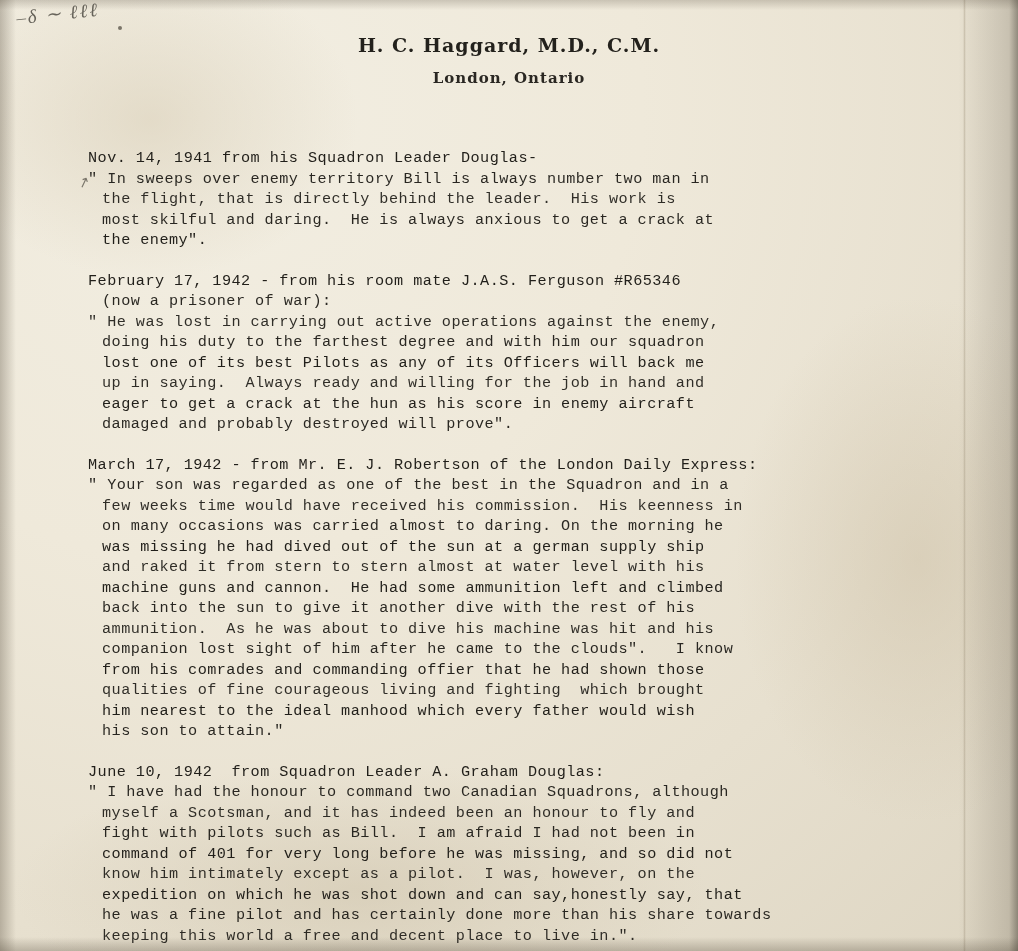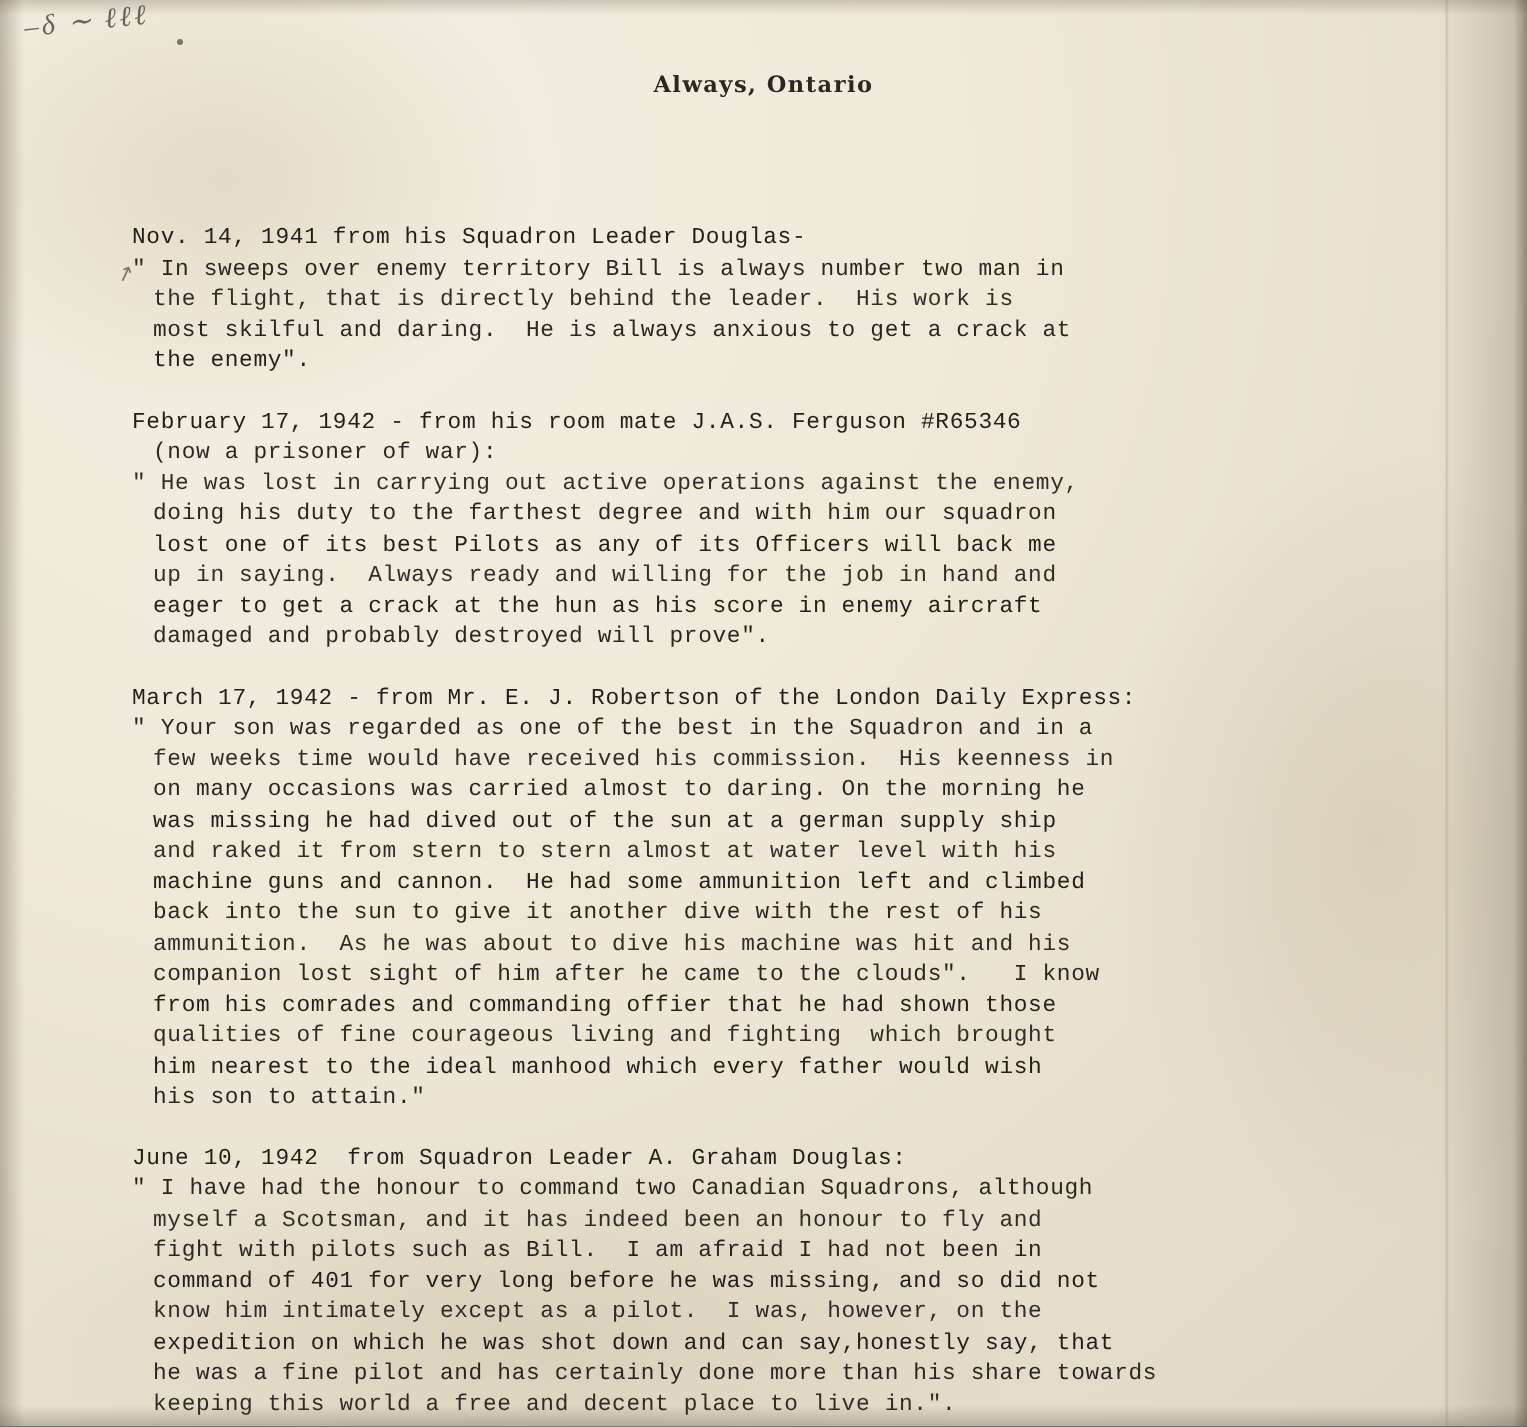--- a/index.html
+++ b/index.html
@@ -170,21 +170,22 @@
   <div class="edge-shadow-left"></div>
   <div class="edge-shadow-top"></div>
   <div class="edge-shadow-bottom"></div>
   <div class="corner-dark"></div>
 
   <div class="scrawl">–δ ∼ ℓℓℓ</div>
   <div class="scrawl-dot"></div>
   <div class="scrawl-tick">↗</div>
 
   <div class="letterhead">
-    <div class="letterhead-city">Always, Ontario</div>
+    <div class="letterhead-name">H. C. Haggard, M.D., C.M.</div>
+    <div class="letterhead-city">London, Ontario</div>
   </div>
 
   <div class="body-text">
       <div class="para"><span class="ln">Nov. 14, 1941 from his Squadron Leader Douglas-</span><span class="ln">" In sweeps over enemy territory Bill is always number two man in</span><span class="ln indent">the flight, that is directly behind the leader.  His work is</span><span class="ln indent">most skilful and daring.  He is always anxious to get a crack at</span><span class="ln indent">the enemy".</span></div>
       <div class="para"><span class="ln">February 17, 1942 - from his room mate J.A.S. Ferguson #R65346</span><span class="ln indent">(now a prisoner of war):</span><span class="ln">" He was lost in carrying out active operations against the enemy,</span><span class="ln indent">doing his duty to the farthest degree and with him our squadron</span><span class="ln indent">lost one of its best Pilots as any of its Officers will back me</span><span class="ln indent">up in saying.  Always ready and willing for the job in hand and</span><span class="ln indent">eager to get a crack at the hun as his score in enemy aircraft</span><span class="ln indent">damaged and probably destroyed will prove".</span></div>
       <div class="para"><span class="ln">March 17, 1942 - from Mr. E. J. Robertson of the London Daily Express:</span><span class="ln">" Your son was regarded as one of the best in the Squadron and in a</span><span class="ln indent">few weeks time would have received his commission.  His keenness in</span><span class="ln indent">on many occasions was carried almost to daring. On the morning he</span><span class="ln indent">was missing he had dived out of the sun at a german supply ship</span><span class="ln indent">and raked it from stern to stern almost at water level with his</span><span class="ln indent">machine guns and cannon.  He had some ammunition left and climbed</span><span class="ln indent">back into the sun to give it another dive with the rest of his</span><span class="ln indent">ammunition.  As he was about to dive his machine was hit and his</span><span class="ln indent">companion lost sight of him after he came to the clouds".   I know</span><span class="ln indent">from his comrades and commanding offier that he had shown those</span><span class="ln indent">qualities of fine courageous living and fighting  which brought</span><span class="ln indent">him nearest to the ideal manhood which every father would wish</span><span class="ln indent">his son to attain."</span></div>
       <div class="para"><span class="ln">June 10, 1942  from Squadron Leader A. Graham Douglas:</span><span class="ln">" I have had the honour to command two Canadian Squadrons, although</span><span class="ln indent">myself a Scotsman, and it has indeed been an honour to fly and</span><span class="ln indent">fight with pilots such as Bill.  I am afraid I had not been in</span><span class="ln indent">command of 401 for very long before he was missing, and so did not</span><span class="ln indent">know him intimately except as a pilot.  I was, however, on the</span><span class="ln indent">expedition on which he was shot down and can say,honestly say, that</span><span class="ln indent">he was a fine pilot and has certainly done more than his share towards</span><span class="ln indent">keeping this world a free and decent place to live in.".</span></div>
     </div>
 
 </div>

